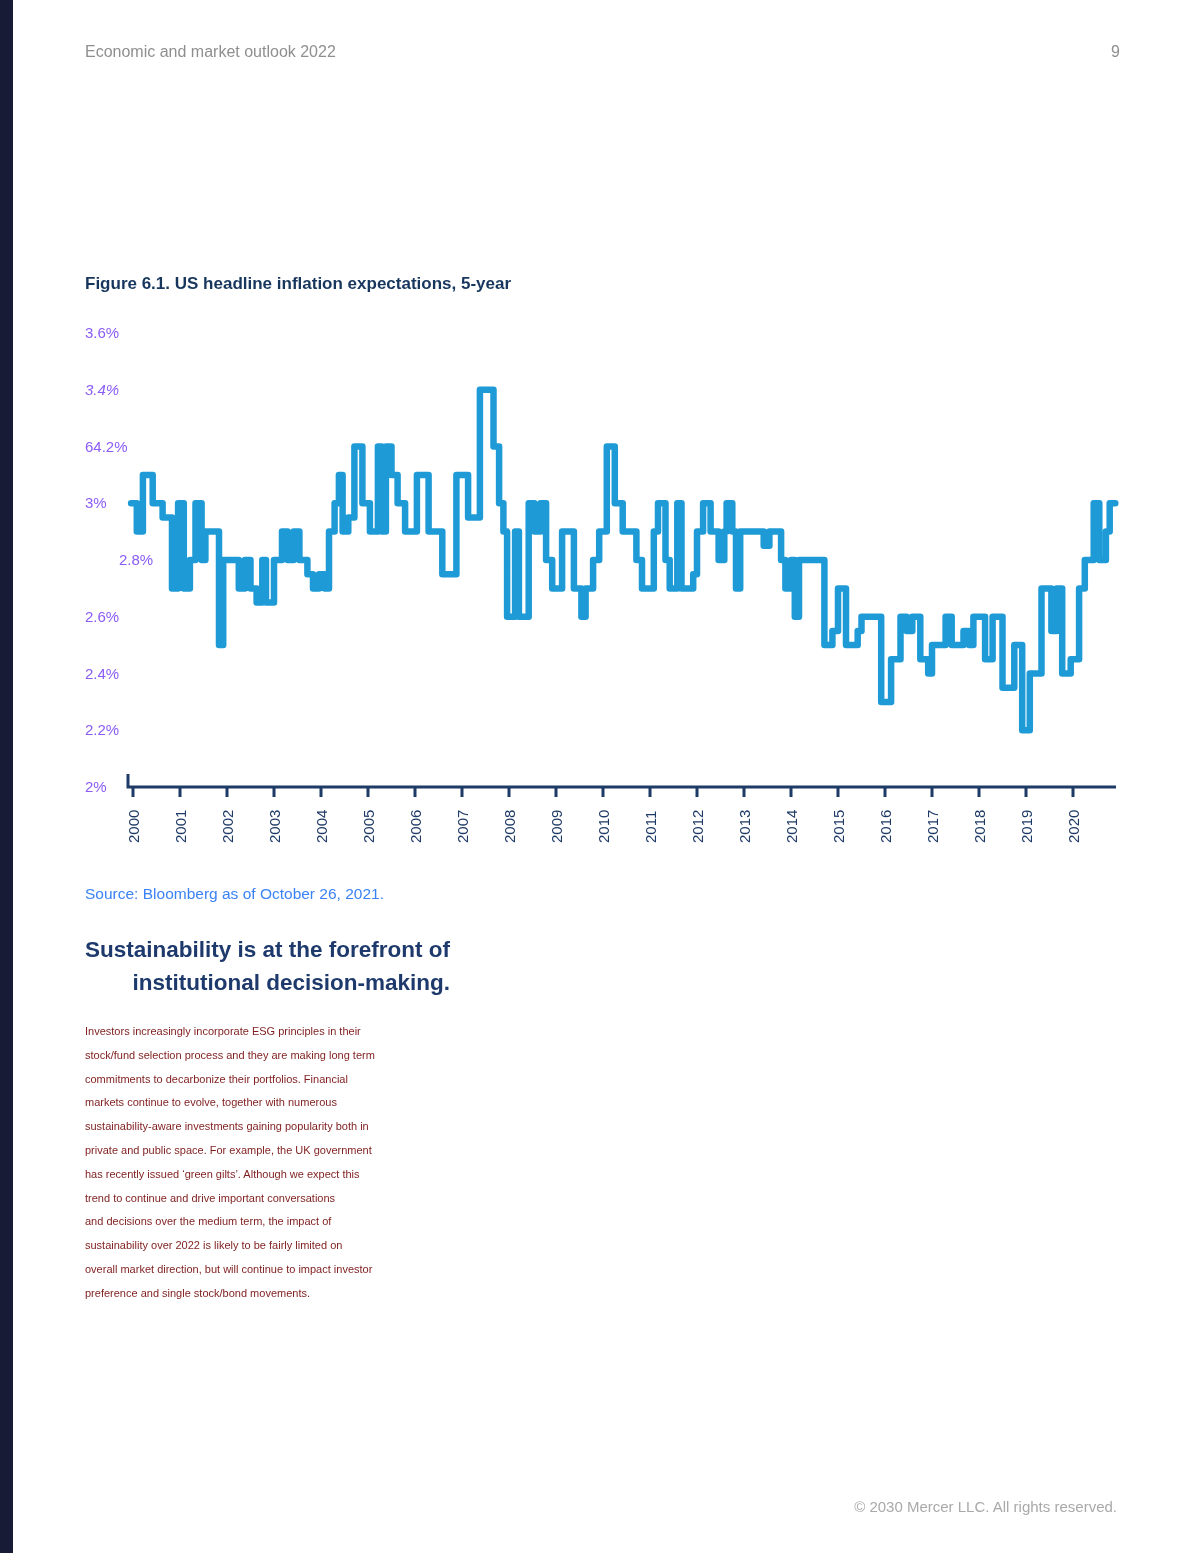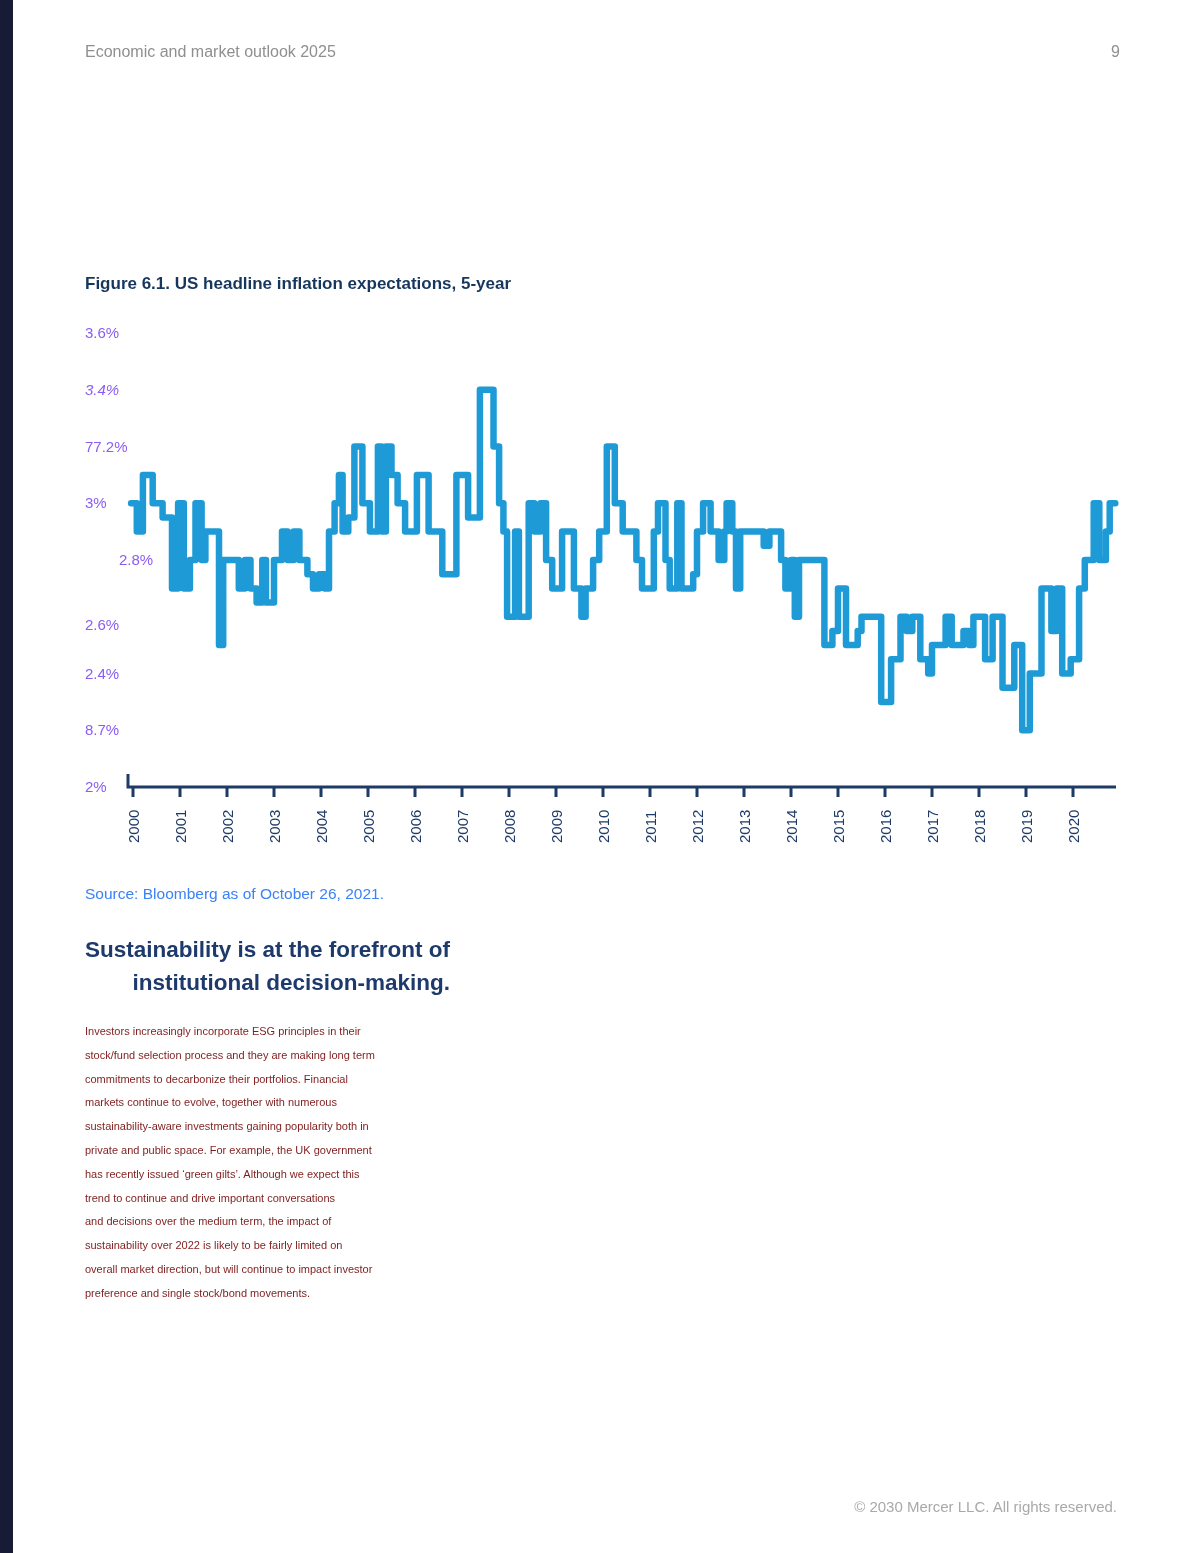--- a/index.html
+++ b/index.html
@@ -21,36 +21,36 @@
   .bodytext{position:absolute;left:85px;top:1020px;width:560px;font-size:11px;line-height:23.8px;
     color:#7f1d1d;white-space:pre-line;}
   .footer{position:absolute;right:83px;top:1498px;font-size:15px;color:#a9a9a9;}
 </style>
 </head>
 <body>
 
 <div class="left-bar"></div>
 
 <div class="topline">
-  <span>Economic and market outlook 2025</span>
+  <span>Economic and market outlook 2022</span>
   <span>9</span>
 </div>
 
 <div class="fig-title">Figure 6.1. US headline inflation expectations, 5-year</div>
 
 <div class="chart">
   <div id="y-labels">
       <div class="ytick" style="top: -1px;">3.6%</div>
       <div class="ytick" style="top: 55.75px; font-style: italic;">3.4%</div>
-      <div class="ytick" style="top: 112.5px;">77.2%</div>
+      <div class="ytick" style="top: 112.5px;">64.2%</div>
       <div class="ytick" style="top: 169.25px;">3%</div>
       <div class="ytick" style="top: 226px; margin-left: 34px;">2.8%</div>
-      <div class="ytick" style="top: 282.75px; margin-top: 8px;">2.6%</div>
+      <div class="ytick" style="top: 282.75px;">2.6%</div>
       <div class="ytick" style="top: 339.5px;">2.4%</div>
-      <div class="ytick" style="top: 396.25px;">8.7%</div>
+      <div class="ytick" style="top: 396.25px;">2.2%</div>
       <div class="ytick" style="top: 453px;">2%</div>
     </div>
   <svg id="chart-svg" width="1060" height="545" viewBox="0 0 1060 545">
       <path d="M43,449 V462 H1031M48,462 V472M95,462 V472M142,462 V472M189,462 V472M236,462 V472M283,462 V472M330,462 V472M377,462 V472M424,462 V472M471,462 V472M518,462 V472M565,462 V472M612,462 V472M659,462 V472M706,462 V472M753,462 V472M800,462 V472M847,462 V472M894,462 V472M941,462 V472M988,462 V472" stroke="#1e3a66" stroke-width="3" fill="none"></path>
       <text transform="translate(54,518) rotate(-90)" class="xtick">2000</text>
       <text transform="translate(101,518) rotate(-90)" class="xtick">2001</text>
       <text transform="translate(148,518) rotate(-90)" class="xtick">2002</text>
       <text transform="translate(195,518) rotate(-90)" class="xtick">2003</text>
       <text transform="translate(242,518) rotate(-90)" class="xtick">2004</text>
       <text transform="translate(289,518) rotate(-90)" class="xtick">2005</text>

